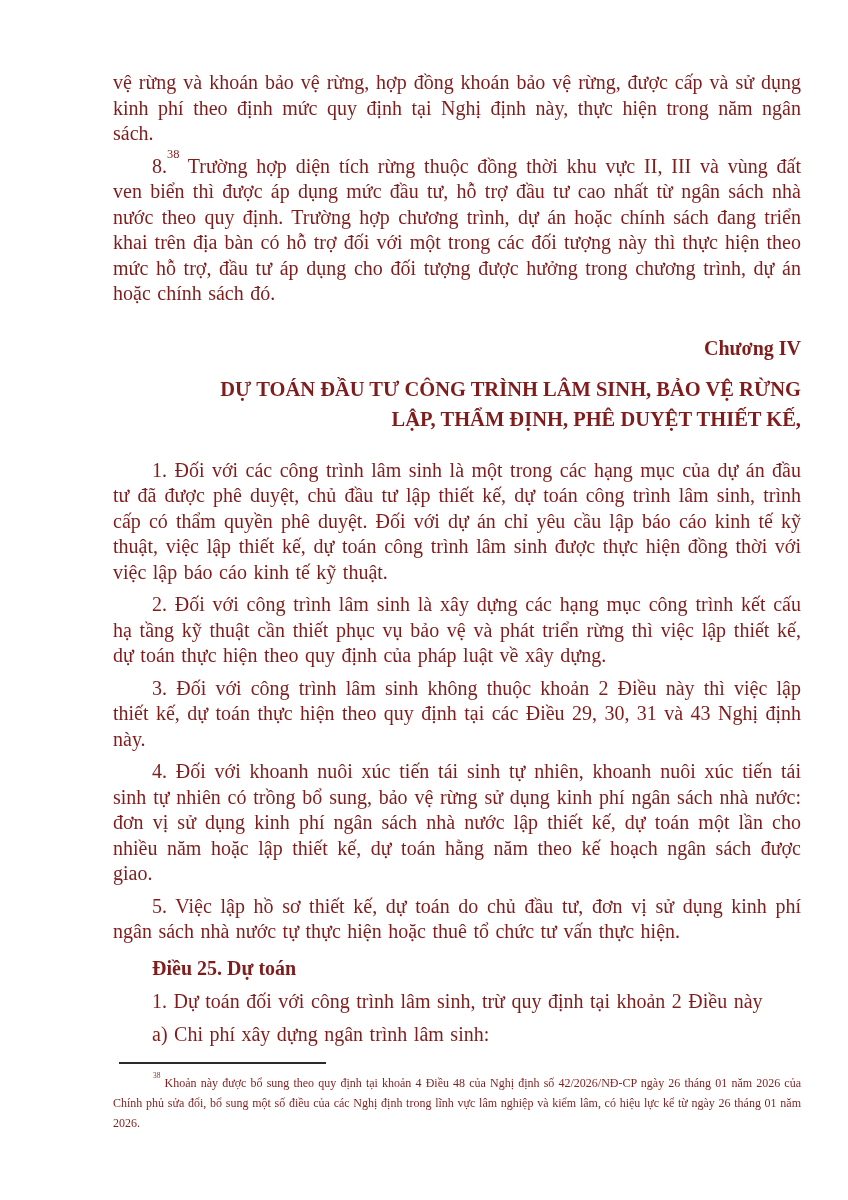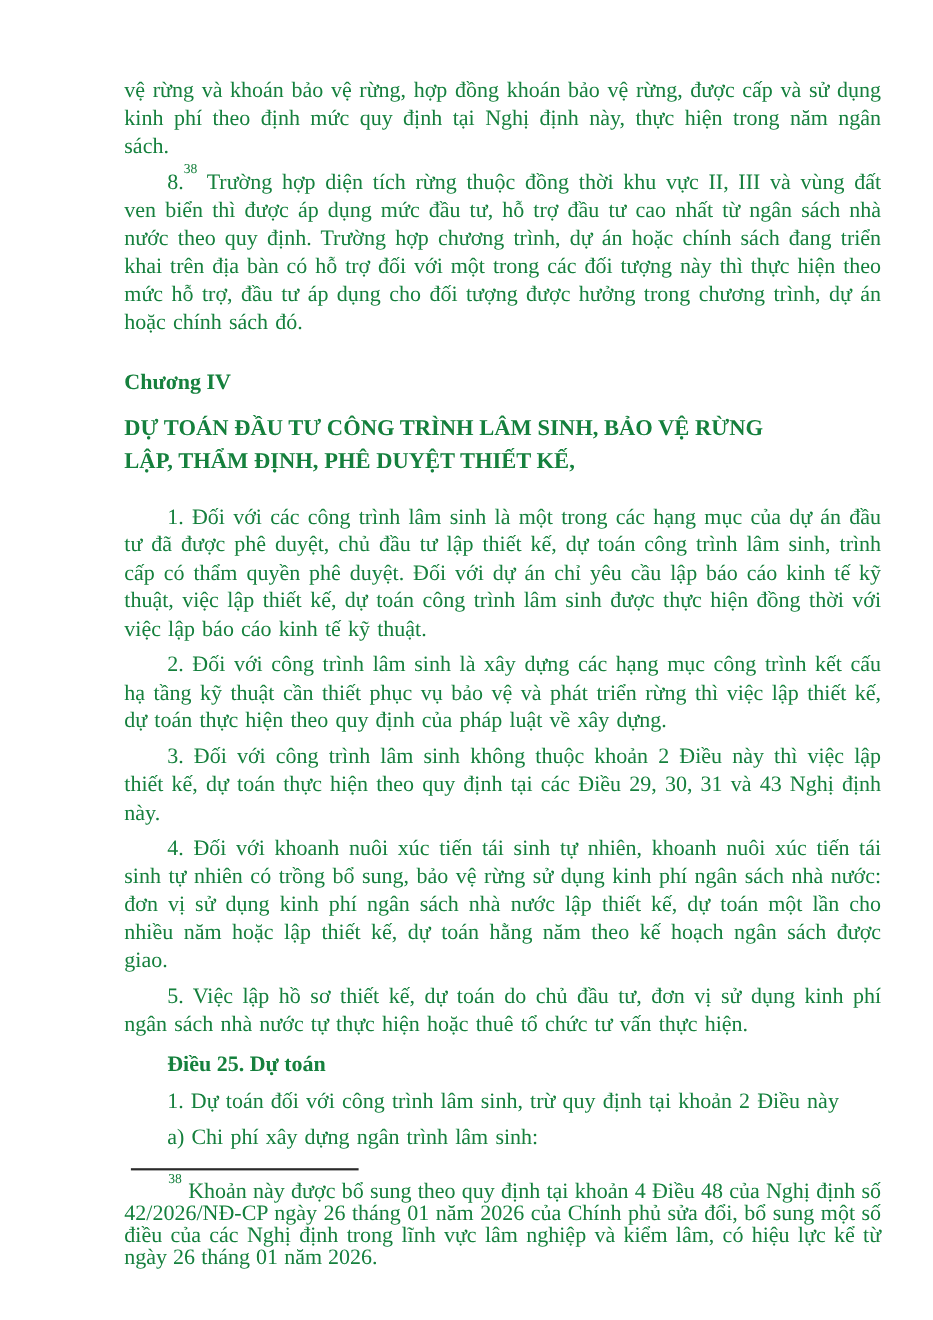--- a/index.html
+++ b/index.html
@@ -1,21 +1,21 @@
 <!DOCTYPE html>
 <html lang="vi"><head>
 <meta charset="utf-8">
 <style>
   html, body { margin: 0; padding: 0; background: #ffffff; }
   .page {
     position: relative;
     width: 844px;
     height: 1200px;
     background: #ffffff;
-    color: #15803d;
+    color: #7f1d1d;
     font-family: "Liberation Serif", "DejaVu Serif", serif;
     overflow: hidden;
   }
   .content {
     position: absolute;
     left: 113px;
     right: 43px;
     top: 70px;
   }
   .body-p {
@@ -27,21 +27,21 @@
     word-spacing: 1.5px;
   }
   .no-indent { text-indent: 0; }
   .fn-ref {
     font-size: 0.62em;
     line-height: 0;
     position: relative;
     top: -0.55em;
   }
   .chapter {
-    text-align: left;
+    text-align: right;
     margin: 29px 0 23px 0;
   }
   .chapter-label {
     font-weight: bold;
     font-size: 20px;
     margin: 0 0 13px 0;
     line-height: 25px;
   }
   .chapter-title {
     font-weight: bold;
@@ -59,21 +59,21 @@
   .footnote {
     margin-top: 15px;
   }
   .fn-rule {
     width: 207px;
     height: 0;
     border-top: 2px solid #2a2a2a;
     margin: 0 0 9px 6px;
   }
   .fn-text {
-    font-size: 20px;
+    font-size: 12px;
     line-height: 20px;
     text-align: justify;
     text-indent: 40px;
     margin: 0;
     word-spacing: 0.5px;
   }
 </style>
 </head>
 <body>
 

